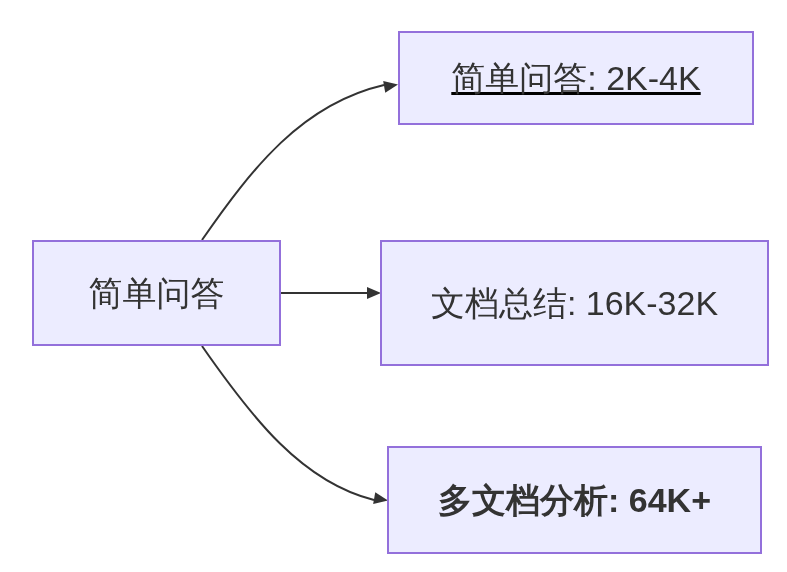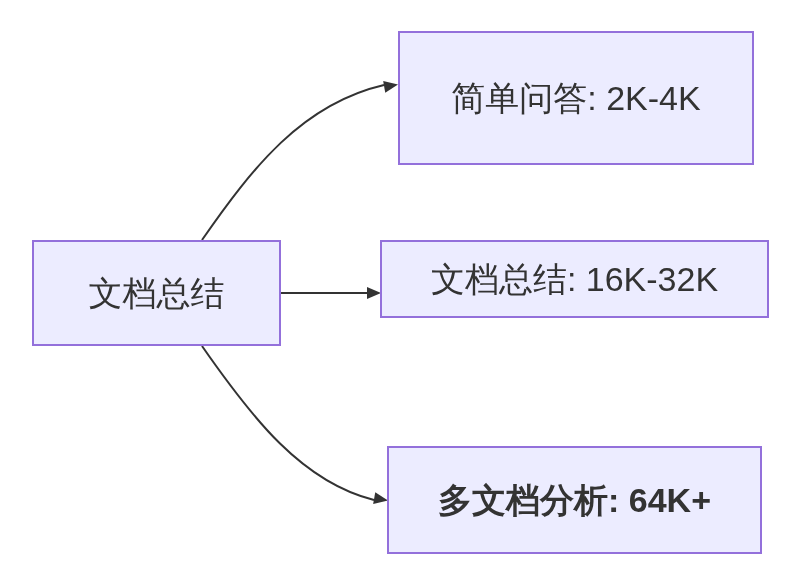--- a/index.html
+++ b/index.html
@@ -41,43 +41,43 @@
     justify-content: center;
     text-align: center;
   }
   .node-label {
     color: #333333;
     font-size: 34px;
     line-height: 1.2;
     white-space: nowrap;
   }
   .node-root   { left: 32px;  top: 240px; width: 249px; height: 106px; }
-  .node-qa     { left: 398px; top: 31px;  width: 356px; height: 134px; }
-  .node-doc    { left: 380px; top: 240px; width: 389px; height: 78px; }
+  .node-qa     { left: 398px; top: 31px;  width: 356px; height: 94px; text-decoration: underline; }
+  .node-doc    { left: 380px; top: 240px; width: 389px; height: 126px; }
   .node-multi  { left: 387px; top: 446px; width: 375px; height: 108px; font-weight: bold; }
 </style>
 </head>
 <body>
 
 <div class="canvas">
 
   <svg class="edge-layer" width="787" height="572" viewBox="0 0 787 572" xmlns="http://www.w3.org/2000/svg">
 
     <path class="edge-path" d="M 202 240 C 252 168, 302 104, 384 85"></path>
     <path class="arrowhead" d="M 0 0 L -14 -6 L -14 6 Z" transform="translate(398,84.5) rotate(-10)"></path>
 
     <path class="edge-path" d="M 281 293 L 369 293"></path>
     <path class="arrowhead" d="M 0 0 L -14 -6 L -14 6 Z" transform="translate(381,293)"></path>
 
     <path class="edge-path" d="M 202 346 C 252 418, 302 482, 374 500"></path>
     <path class="arrowhead" d="M 0 0 L -14 -6 L -14 6 Z" transform="translate(388,500.5) rotate(10)"></path>
   </svg>
 
   <div class="node node-root">
-    <span class="node-label">文档总结</span>
+    <span class="node-label">简单问答</span>
   </div>
 
   <div class="node node-qa">
     <span class="node-label">简单问答: 2K-4K</span>
   </div>
 
   <div class="node node-doc">
     <span class="node-label">文档总结: 16K-32K</span>
   </div>
 

